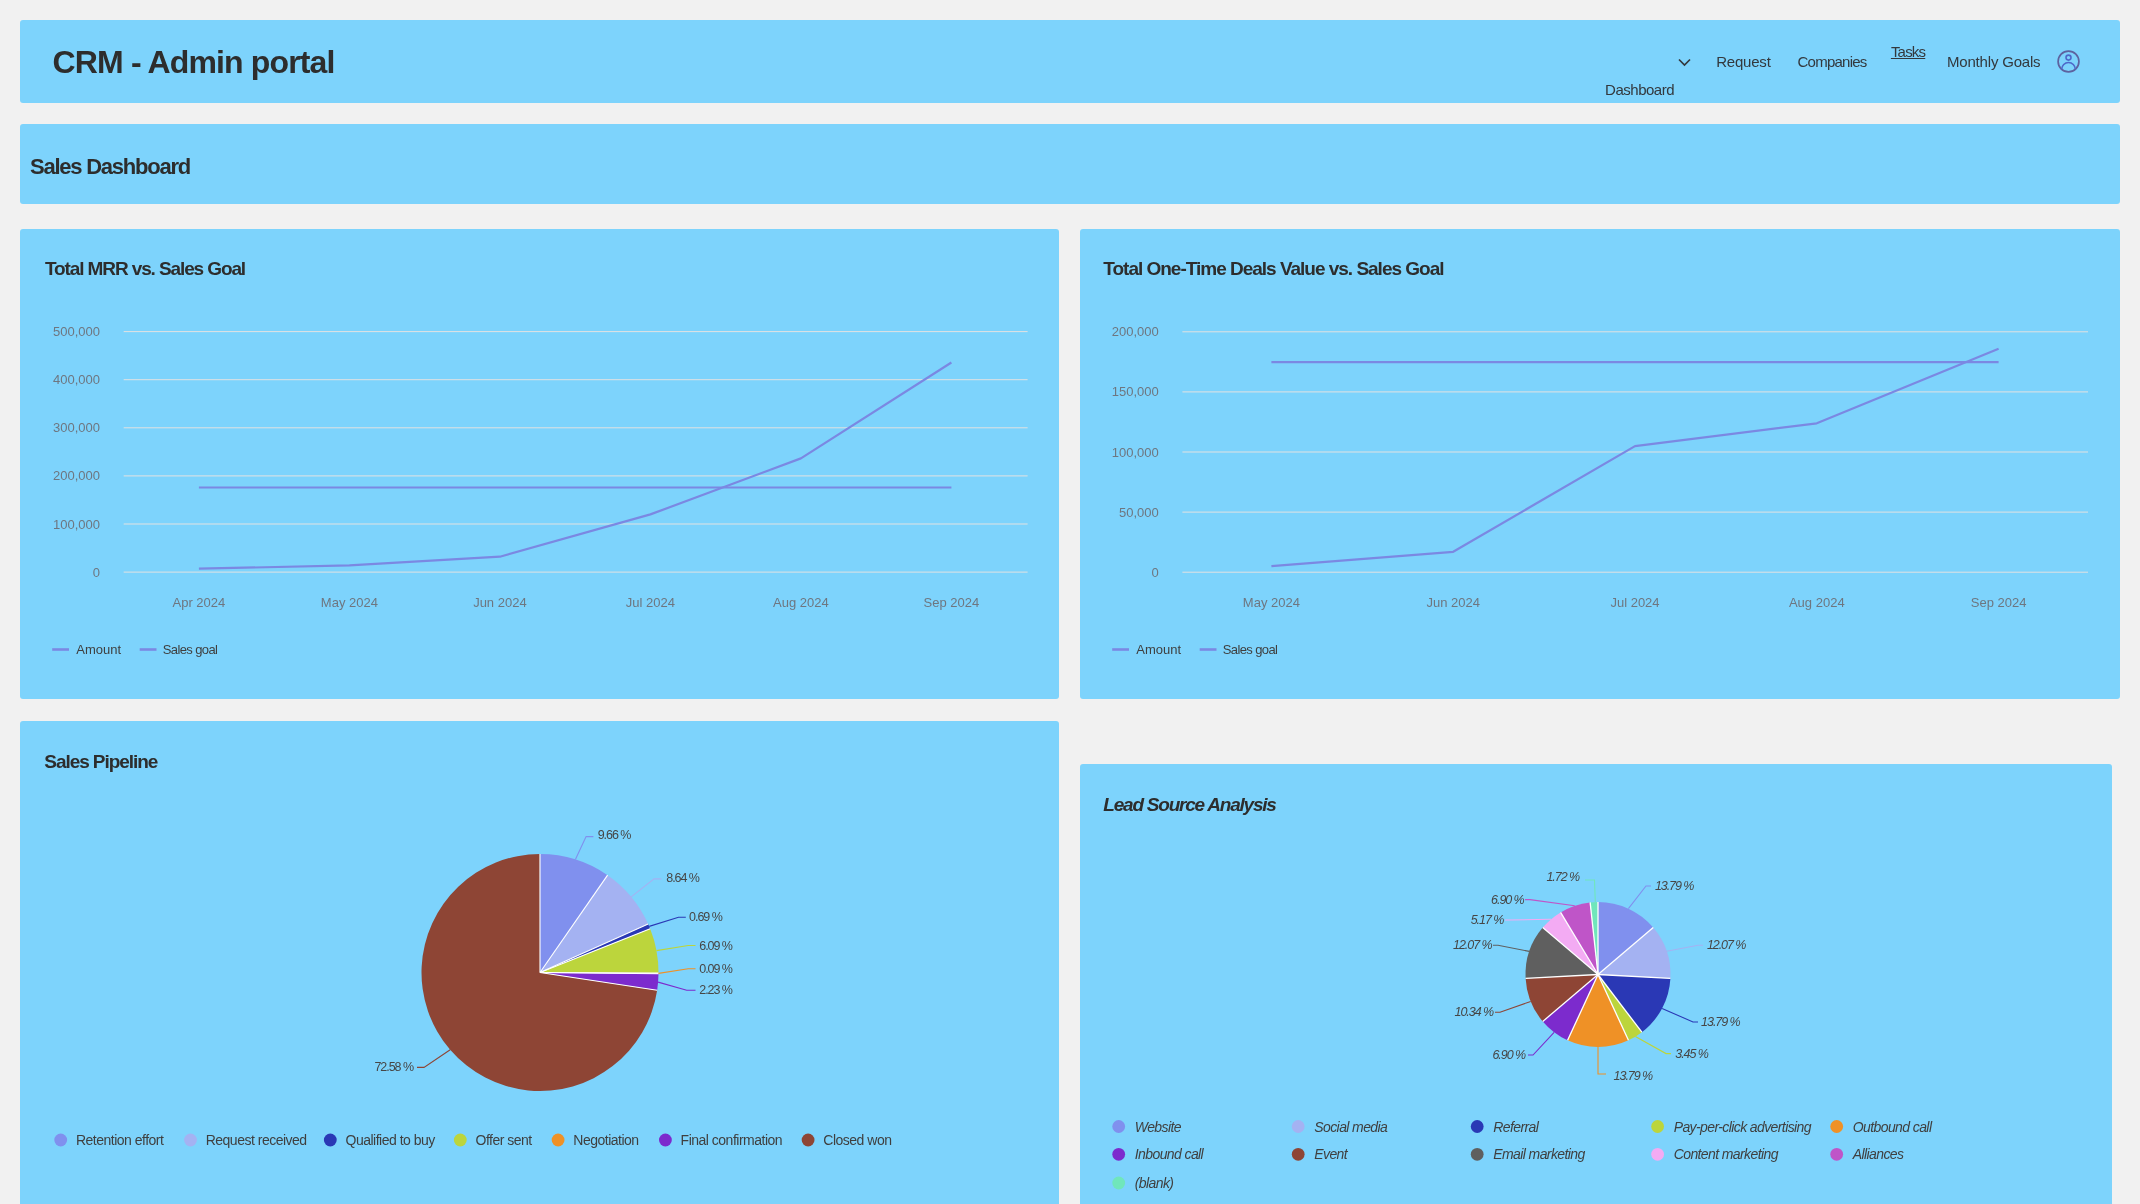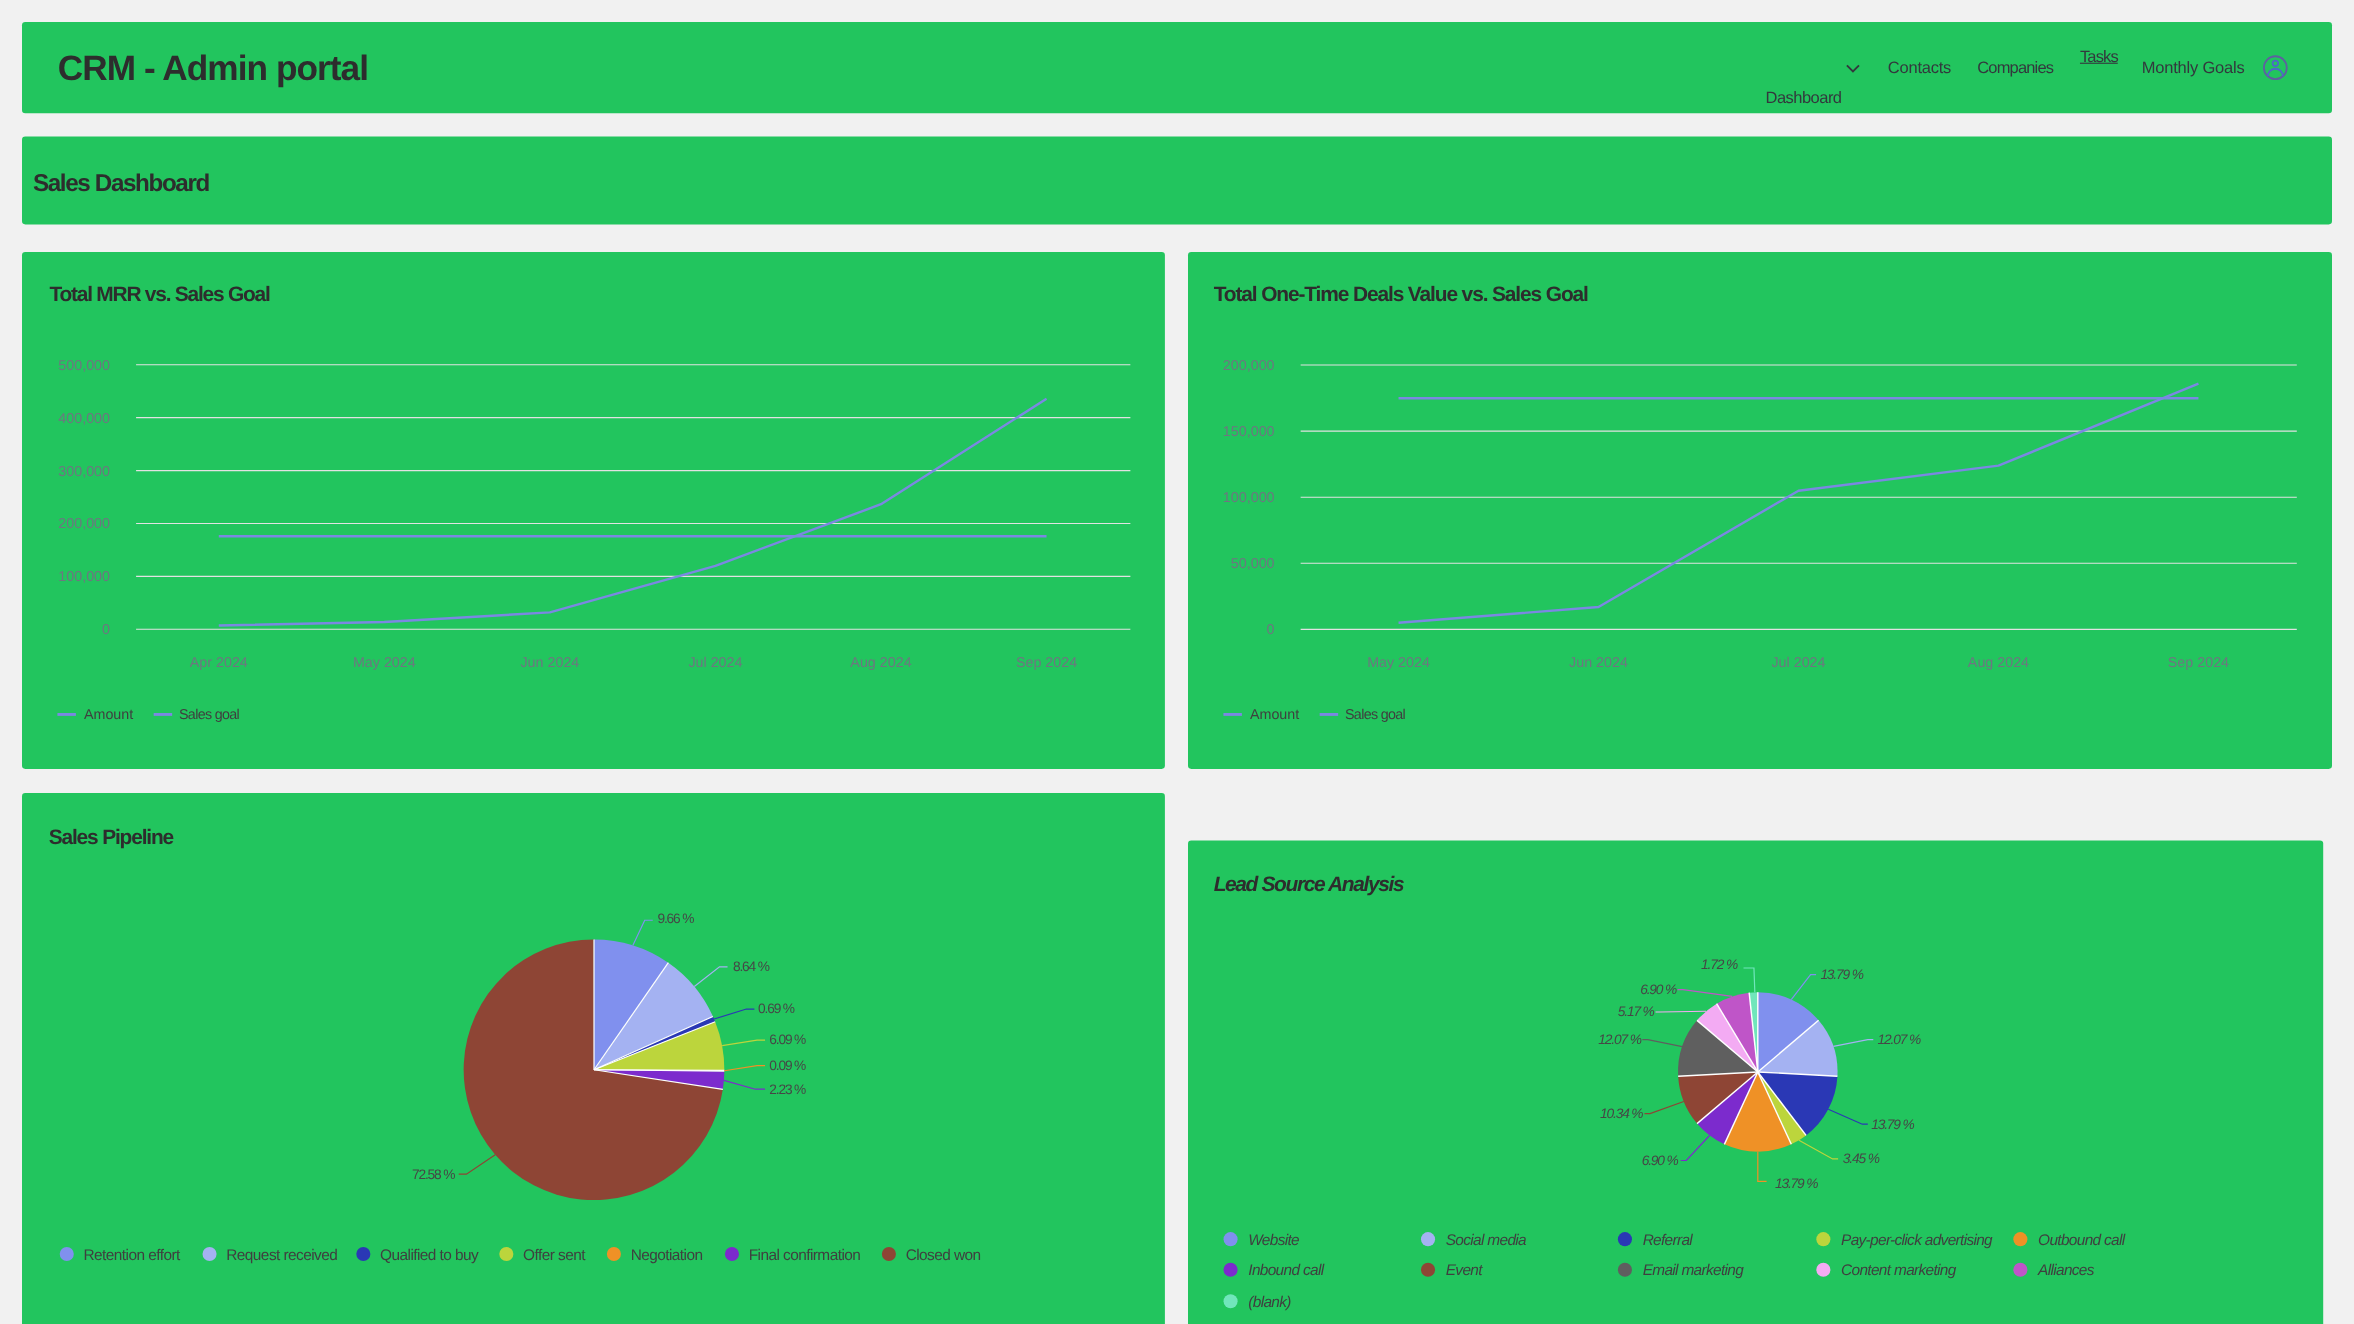--- a/index.html
+++ b/index.html
@@ -1,28 +1,28 @@
 <!DOCTYPE html>
 <html><head><meta charset="utf-8"><style>
 *{margin:0;padding:0;box-sizing:border-box;}
 html,body{width:2140px;height:1204px;background:#f1f1f1;font-family:"Liberation Sans",sans-serif;}
 .abs{position:absolute;}
-.card{position:absolute;background:#22c55e;border-radius:3px;}
+.card{position:absolute;background:#7dd3fc;border-radius:3px;}
 .ttl{position:absolute;font-weight:700;color:#2d2d2d;white-space:pre;}
 .nav{position:absolute;font-size:15px;color:#33383d;white-space:pre;}
 svg{position:absolute;left:0;top:0;}
 </style></head>
 <body style="position:relative;overflow:hidden;">
 <div class="card" style="left:20px;top:20px;width:2100px;height:82.5px;"></div>
 <div class="ttl" style="left:52.6px;top:41.5px;font-size:32px;letter-spacing:-0.86px;line-height:40px;">CRM - Admin portal</div>
 <div class="nav" style="left:1605.1px;top:53px;letter-spacing:-0.49px;margin-top:28px;">Dashboard</div>
 <svg class="abs" style="left:1677.5px;top:57.5px;" width="13" height="9" viewBox="0 0 13 9">
     <polyline points="1,1.5 6.5,7 12,1.5" fill="none" stroke="#33383d" stroke-width="1.7"></polyline>
   </svg>
-<div class="nav" style="left:1716.2px;top:53px;letter-spacing:-0.21px;">Contacts</div>
+<div class="nav" style="left:1716.2px;top:53px;letter-spacing:-0.21px;">Request</div>
 <div class="nav" style="left:1797.5px;top:53px;letter-spacing:-0.76px;">Companies</div>
 <div class="nav" style="left:1890.9px;top:43px;letter-spacing:-0.8px;text-decoration:underline;">Tasks</div>
 <div class="nav" style="left:1947px;top:53px;letter-spacing:-0.19px;">Monthly Goals</div>
 <svg class="abs" style="left:2057px;top:50px;" width="23" height="23" viewBox="0 0 23 23">
 <circle cx="11.5" cy="11.5" r="10.4" fill="none" stroke="#5d629f" stroke-width="1.7"></circle>
 <circle cx="11.5" cy="7.6" r="2.5" fill="none" stroke="#4e68c8" stroke-width="1.6"></circle>
 <path d="M4.7,19.3 a6.8,6.8 0 0 1 13.6,0" fill="none" stroke="#4e68c8" stroke-width="1.6"></path>
 </svg>
 <div class="card" style="left:20px;top:123.5px;width:2100px;height:80px;"></div>
 <div class="ttl" style="left:30px;top:153px;font-size:22px;letter-spacing:-1.24px;line-height:27px;">Sales Dashboard</div>

